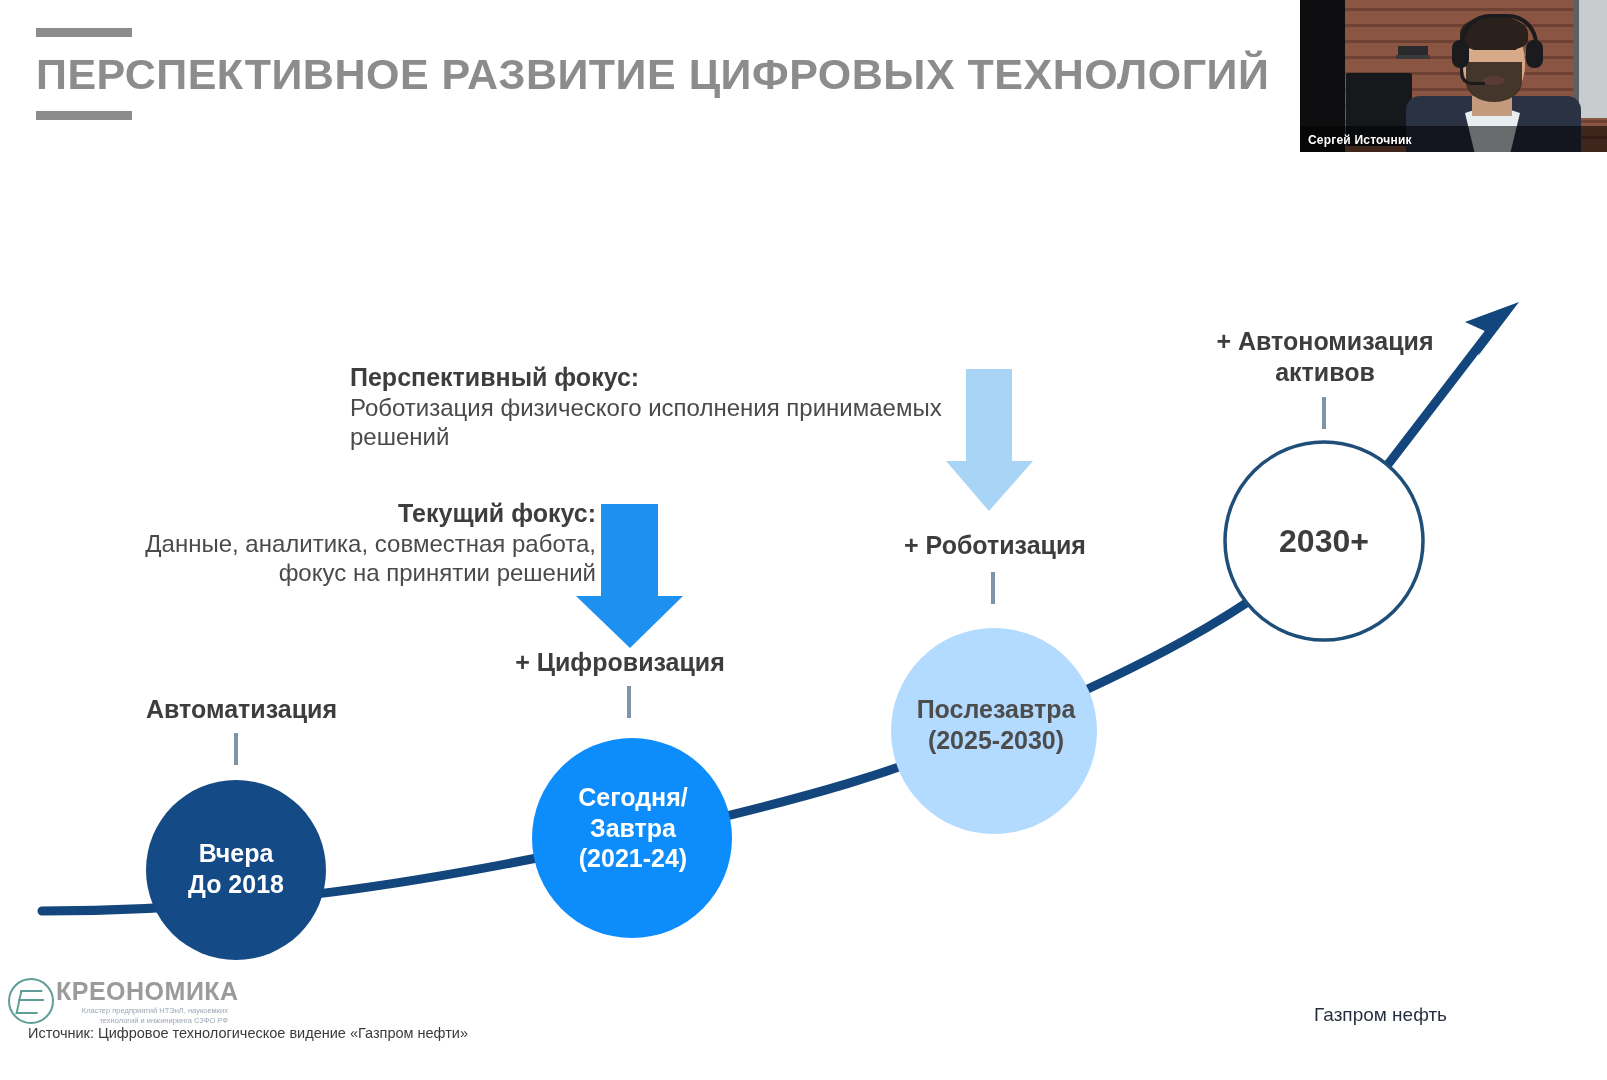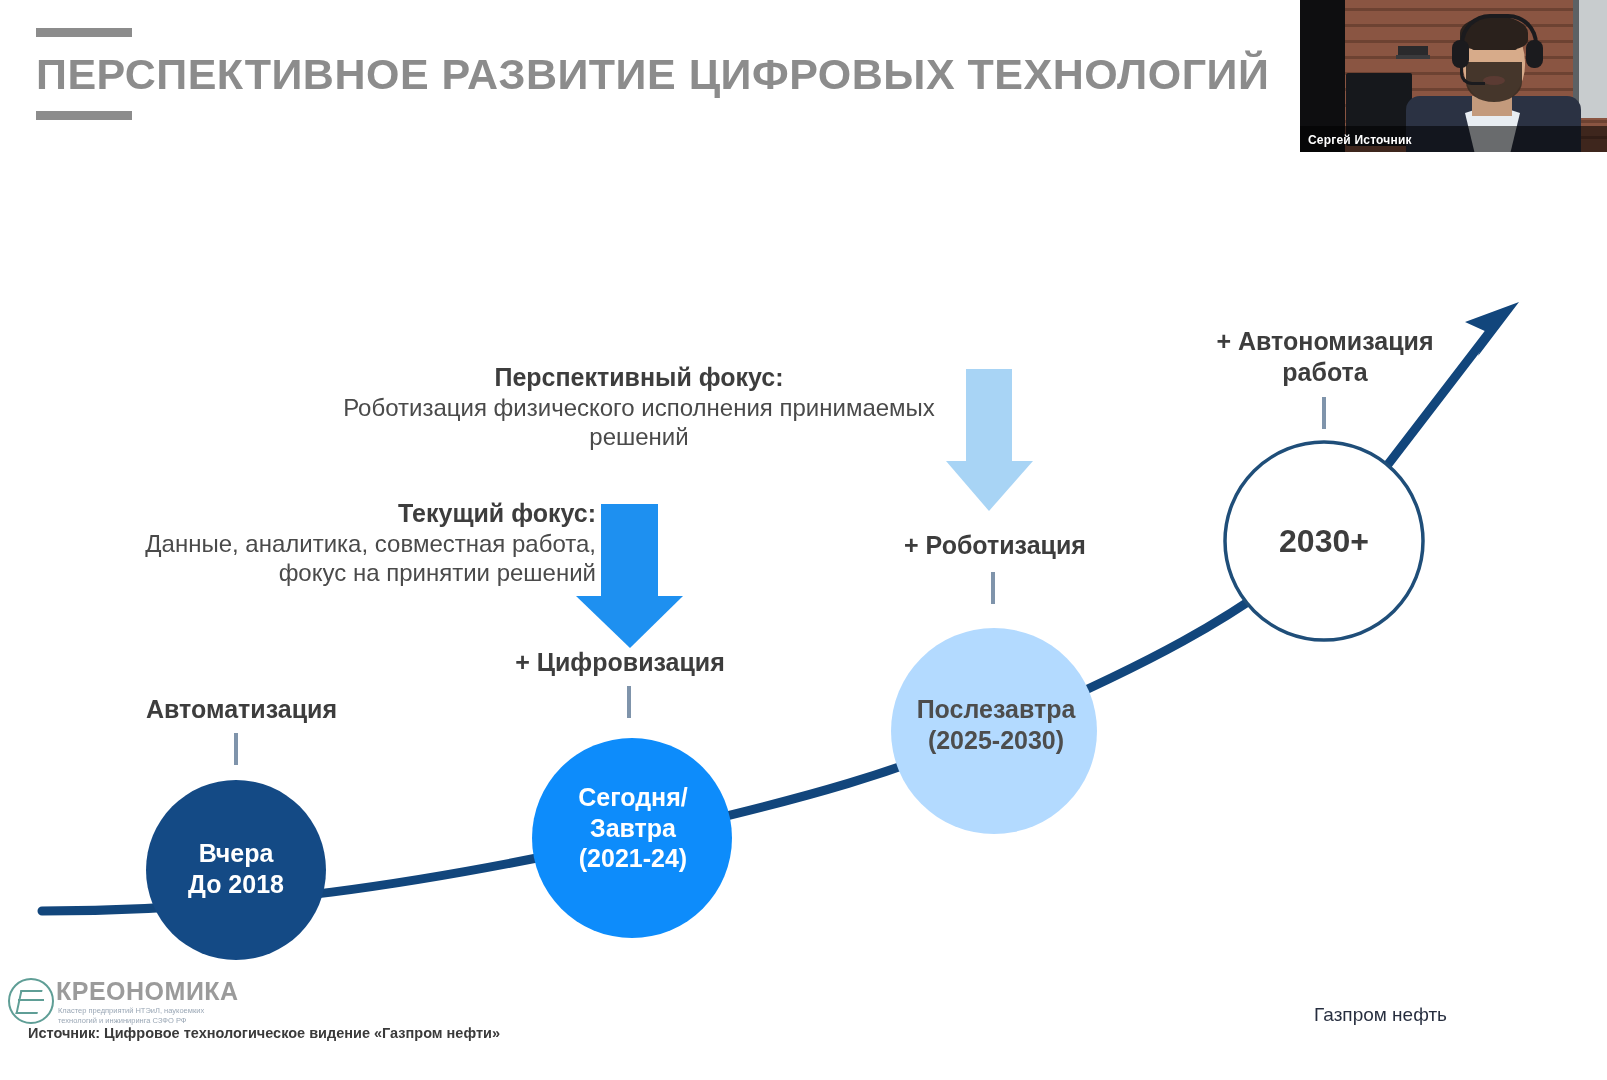--- a/index.html
+++ b/index.html
@@ -54,38 +54,38 @@
 
   
   #diagram{position:absolute;left:0;top:0;width:1607px;height:1080px;}
 
   
   .lbl{position:absolute;color:#3d3d3d;font-weight:700;line-height:1.22;}
   .focus-head{font-size:25px;font-weight:700;color:#3d3d3d;}
   .focus-body{font-size:24px;font-weight:400;color:#4a4a4a;}
 
   #focus-current{left:96px;top:498px;width:500px;text-align:right;}
-  #focus-future{left:324px;top:362px;width:630px;text-align:center;}
+  #focus-future{left:350px;top:362px;width:630px;text-align:left;}
 
   #label-automation{left:134px;top:694px;width:215px;text-align:center;font-size:25px;}
   #label-digital{left:480px;top:647px;width:280px;text-align:center;font-size:25px;}
   #label-robot{left:860px;top:530px;width:270px;text-align:center;font-size:25px;}
   #label-autonomy{left:1170px;top:326px;width:310px;text-align:center;font-size:25px;}
 
   
   .circ-txt{position:absolute;text-align:center;font-weight:700;line-height:1.22;}
   #c1-txt{left:150px;top:838px;width:172px;color:#ffffff;font-size:25px;}
   #c2-txt{left:540px;top:782px;width:186px;color:#ffffff;font-size:25px;}
   #c3-txt{left:898px;top:694px;width:196px;color:#4d4d4d;font-size:25px;}
   #c4-txt{left:1232px;top:522px;width:184px;color:#3d3d3d;font-size:32px;}
 
   
-  .source{position:absolute;left:28px;top:1025px;font-size:14.5px;color:#3a3a3a;font-weight:700;white-space:nowrap;}
-
-  .creo{position:absolute;left:8px;top:975px;width:220px;height:48px;}
+  .source{position:absolute;left:28px;top:1025px;font-size:14.5px;color:#3a3a3a;font-weight:400;white-space:nowrap;}
+
+  .creo{position:absolute;left:8px;top:975px;width:220px;height:48px;text-align:right;}
   .creo-mark{position:absolute;left:0;top:3px;width:42px;height:42px;border:2.5px solid #5f9e96;border-radius:50%;}
   .creo-mark:before{content:"";position:absolute;left:8px;top:10px;width:20px;height:20px;border:2px solid #5f9e96;border-right:none;transform:skewX(-12deg);}
   .creo-mark:after{content:"";position:absolute;left:8px;top:19px;width:26px;height:2px;background:#5f9e96;}
   .creo-name{position:absolute;left:48px;top:2px;font-size:25px;font-weight:700;color:#9b9b9b;letter-spacing:.5px;}
   .creo-sub{position:absolute;left:50px;top:31px;font-size:7.5px;color:#9aa7b5;line-height:1.35;width:170px;}
 
   .rrw{position:absolute;right:24px;top:960px;width:250px;height:72px;}
   .rrw-txt1{position:absolute;left:70px;top:26px;font-size:23px;color:#8d8f99;letter-spacing:2px;font-weight:400;}
   .rrw-txt2{position:absolute;left:68px;top:50px;font-size:23px;color:#9fb4b4;letter-spacing:2px;font-weight:400;}
   .rrw-sub{position:absolute;left:72px;top:74px;font-size:6.5px;color:#a8aab4;}
@@ -141,21 +141,21 @@
     <div class="focus-head">Текущий фокус:</div>
     <div class="focus-body">Данные, аналитика, совместная работа,</div>
     <div class="focus-body">фокус на принятии решений</div>
   </div>
 
   <div class="lbl" id="label-automation">Автоматизация</div>
   <div class="lbl" id="label-digital">+ Цифровизация</div>
   <div class="lbl" id="label-robot">+ Роботизация</div>
   <div class="lbl" id="label-autonomy">
     <div>+ Автономизация</div>
-    <div>работа</div>
+    <div>активов</div>
   </div>
 
   <div class="circ-txt" id="c1-txt">
     <div>Вчера</div>
     <div>До 2018</div>
   </div>
 
   <div class="circ-txt" id="c2-txt">
     <div>Сегодня/</div>
     <div>Завтра</div>

